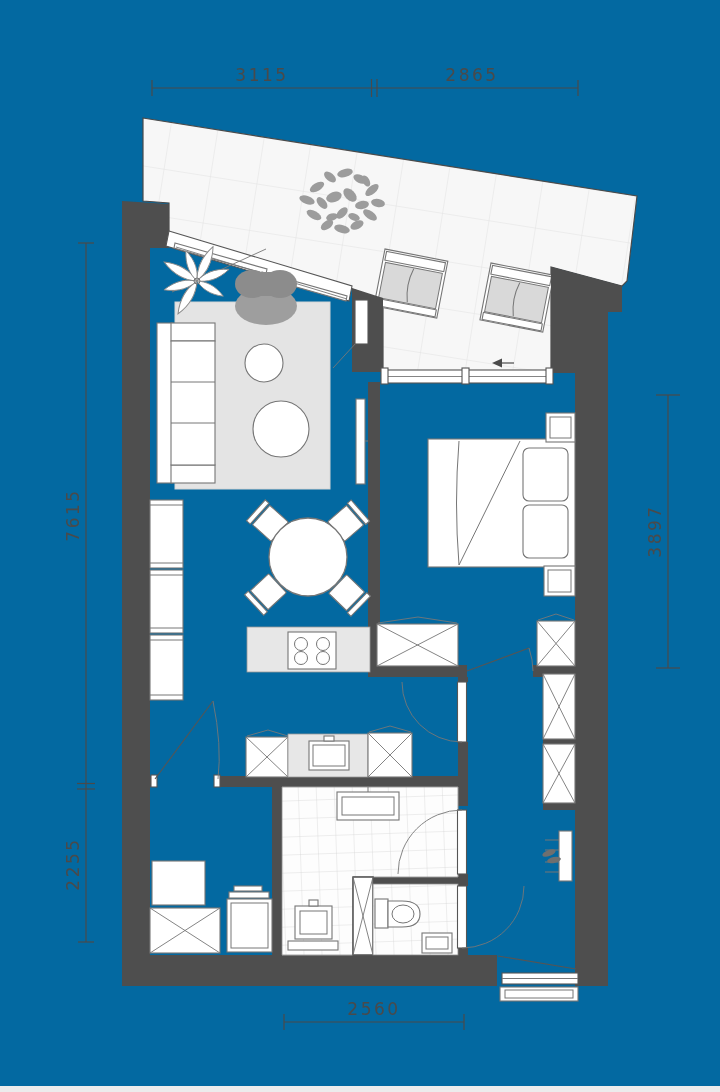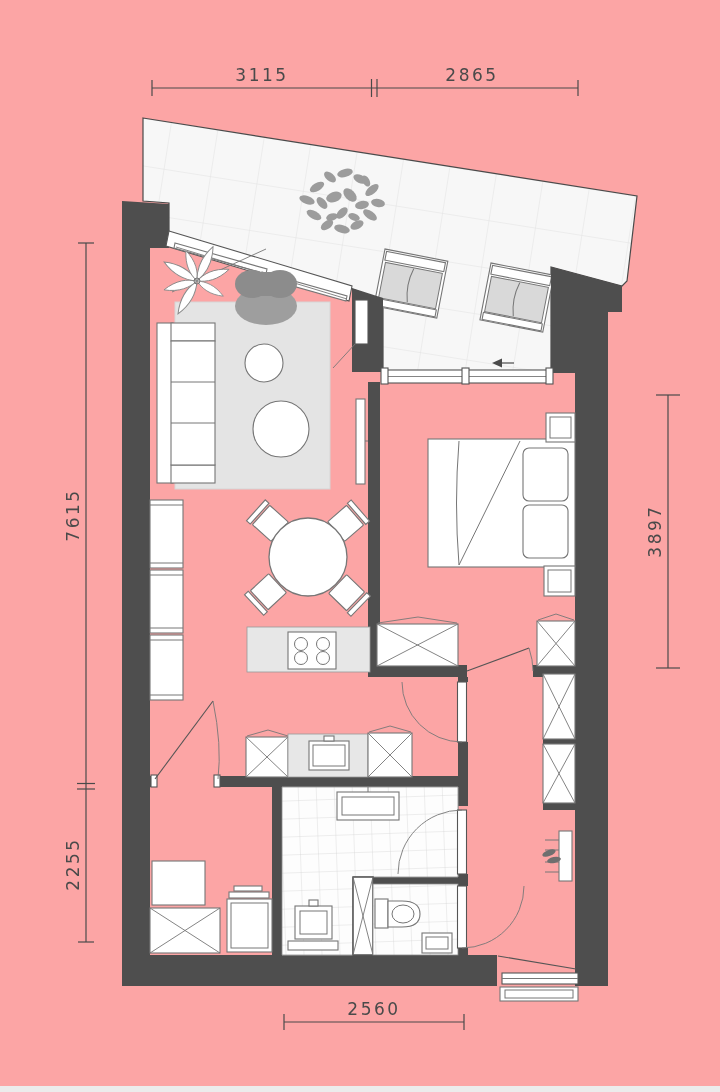--- a/index.html
+++ b/index.html
@@ -1,16 +1,16 @@
 <!DOCTYPE html>
 <html style="--c-wall: #4e4e4e; --c-line: #767676; --c-structure-line: #4a4a4a; --c-dim-text: #4a4a4a; --c-rug: #e4e4e4; --c-counter: #e7e7e7; --c-cushion: #d9d9d9; --c-armchair-back: #8c8c8c; --c-armchair-seat: #9e9e9e; --c-foliage: #9c9c9c; --c-balcony-tile-bg: #f7f7f7; --c-balcony-tile-line: #e2e2e2; --c-bath-tile-line: #d6d6d6; --c-footer-strip: #ececec;"><head>
 <meta charset="utf-8">
 <style>
   html,body{margin:0;padding:0;background:#ffffff;}
-  .page{width:720px;height:1092px;position:relative;background:#fca5a5;overflow:hidden;
+  .page{width:720px;height:1092px;position:relative;background:#0369a1;overflow:hidden;
         font-family:"DejaVu Sans", sans-serif;}
   svg{display:block;}
   .wall{fill:var(--c-wall,#4e4e4e);stroke:none;}
   .furn{fill:#ffffff;stroke:var(--c-line,#767676);stroke-width:1.1;}
   .furn-thin{fill:none;stroke:var(--c-line,#767676);stroke-width:1;}
   .struct{fill:none;stroke:var(--c-structure-line,#4a4a4a);stroke-width:1.2;}
   .xline{stroke:var(--c-line,#767676);stroke-width:0.9;fill:none;}
   .dimline{stroke:var(--c-dim-text,#4a4a4a);stroke-width:1.2;fill:none;}
   .dim-text{font-size:17px;letter-spacing:2.5px;fill:var(--c-dim-text,#4a4a4a);}
   .tileA-bg{fill:var(--c-balcony-tile-bg,#f7f7f7);}

